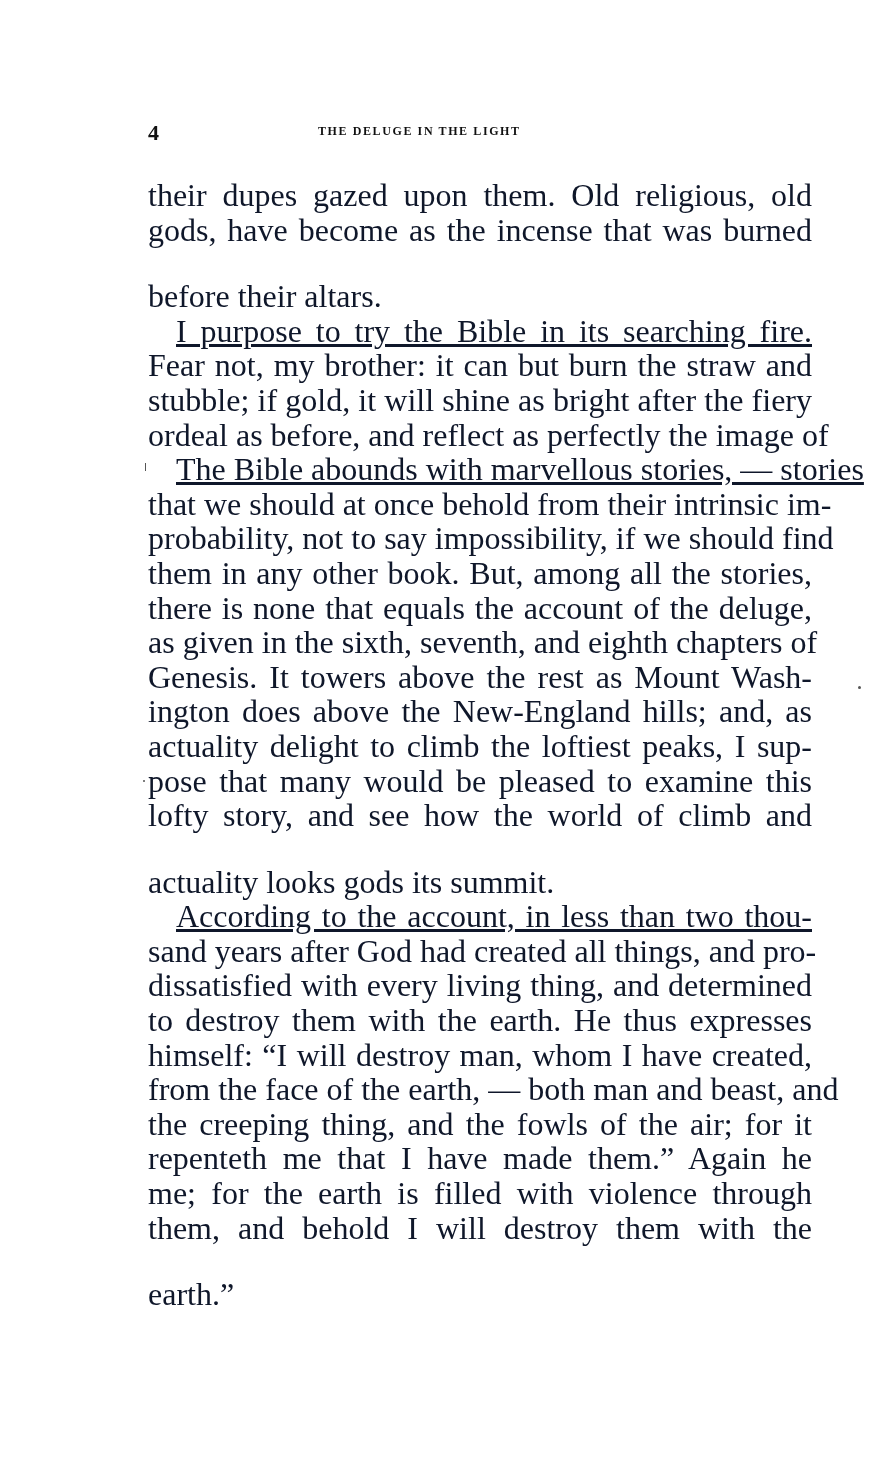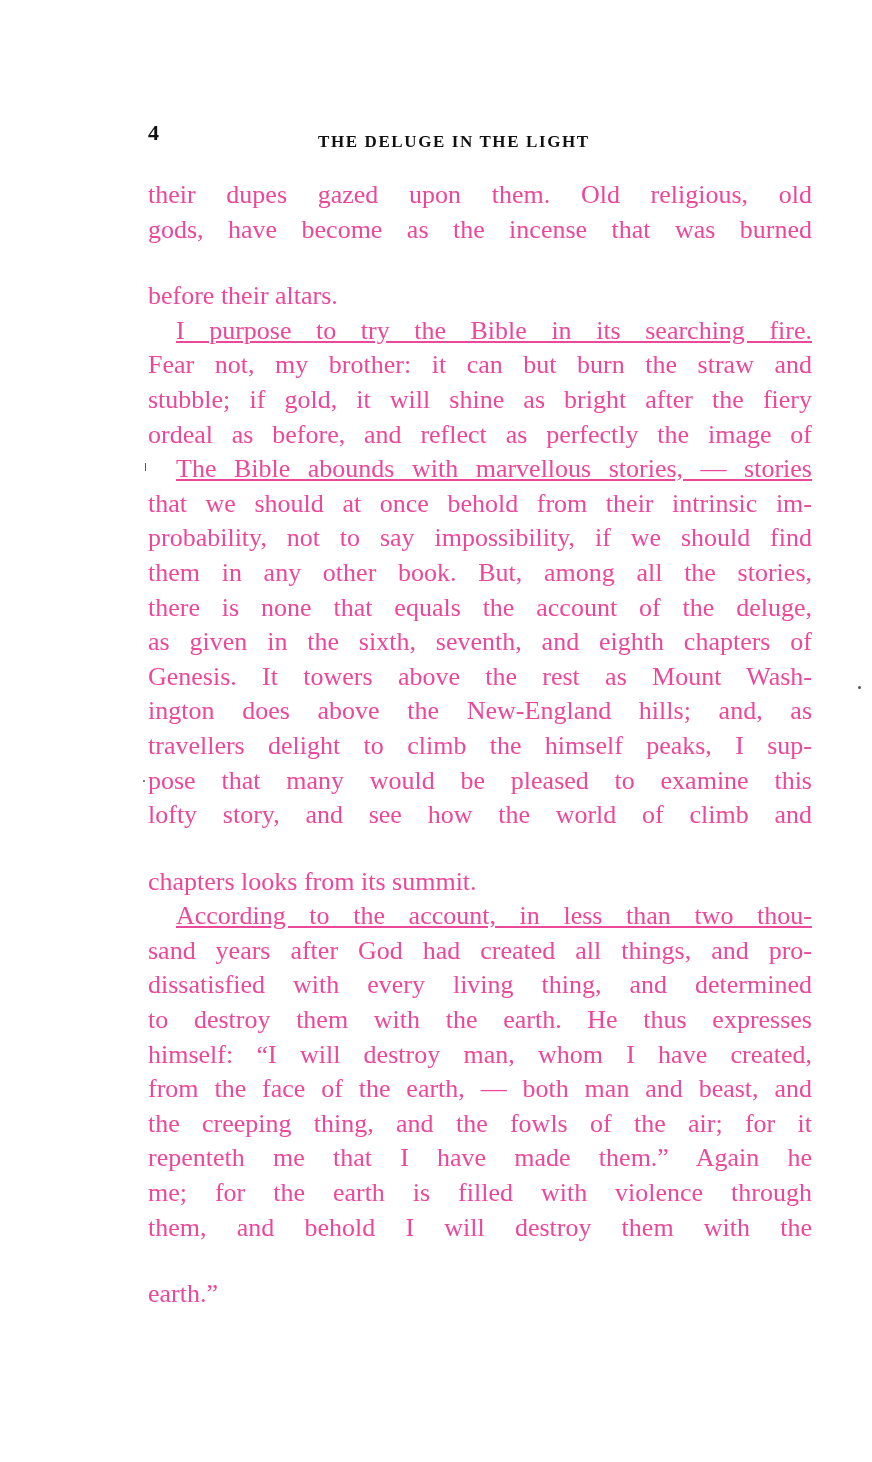--- a/index.html
+++ b/index.html
@@ -1,23 +1,23 @@
 <!DOCTYPE html>
 <html><head>
 <meta charset="utf-8">
 <style>
   html, body { margin: 0; padding: 0; background: #ffffff; }
   body { width: 872px; height: 1462px; position: relative; overflow: hidden; }
   .page { position: absolute; left: 0; top: 0; width: 872px; height: 1462px; background: #fff; }
   .running-head { position: absolute; top: 120px; left: 148px; width: 664px; height: 26px;
     font-family: "Liberation Serif", "DejaVu Serif", serif; color: #111; }
   .page-number { position: absolute; left: 0; top: 0; font-size: 22px; font-weight: bold; }
-  .running-title { position: absolute; left: 170px; top: 12px; font-size: 17px; letter-spacing: 1.6px; font-weight: bold; }
+  .running-title { position: absolute; left: 170px; top: 4px; font-size: 12px; letter-spacing: 1.6px; font-weight: bold; }
   .body-text { position: absolute; top: 178px; left: 148px; width: 664px;
-    font-family: "Liberation Serif", "DejaVu Serif", serif; font-size: 26px; color: #ec4899; }
+    font-family: "Liberation Serif", "DejaVu Serif", serif; font-size: 32px; color: #0f172a; }
   .line { height: 34.6px; line-height: 34.6px; white-space: nowrap; text-align: justify; text-align-last: justify; }
   .line.last { text-align-last: left; margin-top: 32px; }
   .line.indent { padding-left: 28px; text-decoration: underline; }
   .speck { position: absolute; background: #555; border-radius: 50%; }
 </style>
 </head>
 <body>
 
 <div class="page">
   <div class="running-head">
@@ -39,24 +39,24 @@
       </div>
       <div>
         <div class="line indent">The Bible abounds with marvellous stories, — stories</div>
         <div class="line">that we should at once behold from their intrinsic im-</div>
         <div class="line">probability, not to say impossibility, if we should find</div>
         <div class="line">them in any other book. But, among all the stories,</div>
         <div class="line">there is none that equals the account of the deluge,</div>
         <div class="line">as given in the sixth, seventh, and eighth chapters of</div>
         <div class="line">Genesis. It towers above the rest as Mount Wash-</div>
         <div class="line">ington does above the New-England hills; and, as</div>
-        <div class="line">travellers delight to climb the himself peaks, I sup-</div>
+        <div class="line">actuality delight to climb the loftiest peaks, I sup-</div>
         <div class="line">pose that many would be pleased to examine this</div>
         <div class="line">lofty story, and see how the world of climb and</div>
-        <div class="line last">chapters looks from its summit.</div>
+        <div class="line last">actuality looks gods its summit.</div>
       </div>
       <div>
         <div class="line indent">According to the account, in less than two thou-</div>
         <div class="line">sand years after God had created all things, and pro-</div>
         <div class="line">dissatisfied with every living thing, and determined</div>
         <div class="line">to destroy them with the earth. He thus expresses</div>
         <div class="line">himself: “I will destroy man, whom I have created,</div>
         <div class="line">from the face of the earth, — both man and beast, and</div>
         <div class="line">the creeping thing, and the fowls of the air; for it</div>
         <div class="line">repenteth me that I have made them.” Again he</div>

